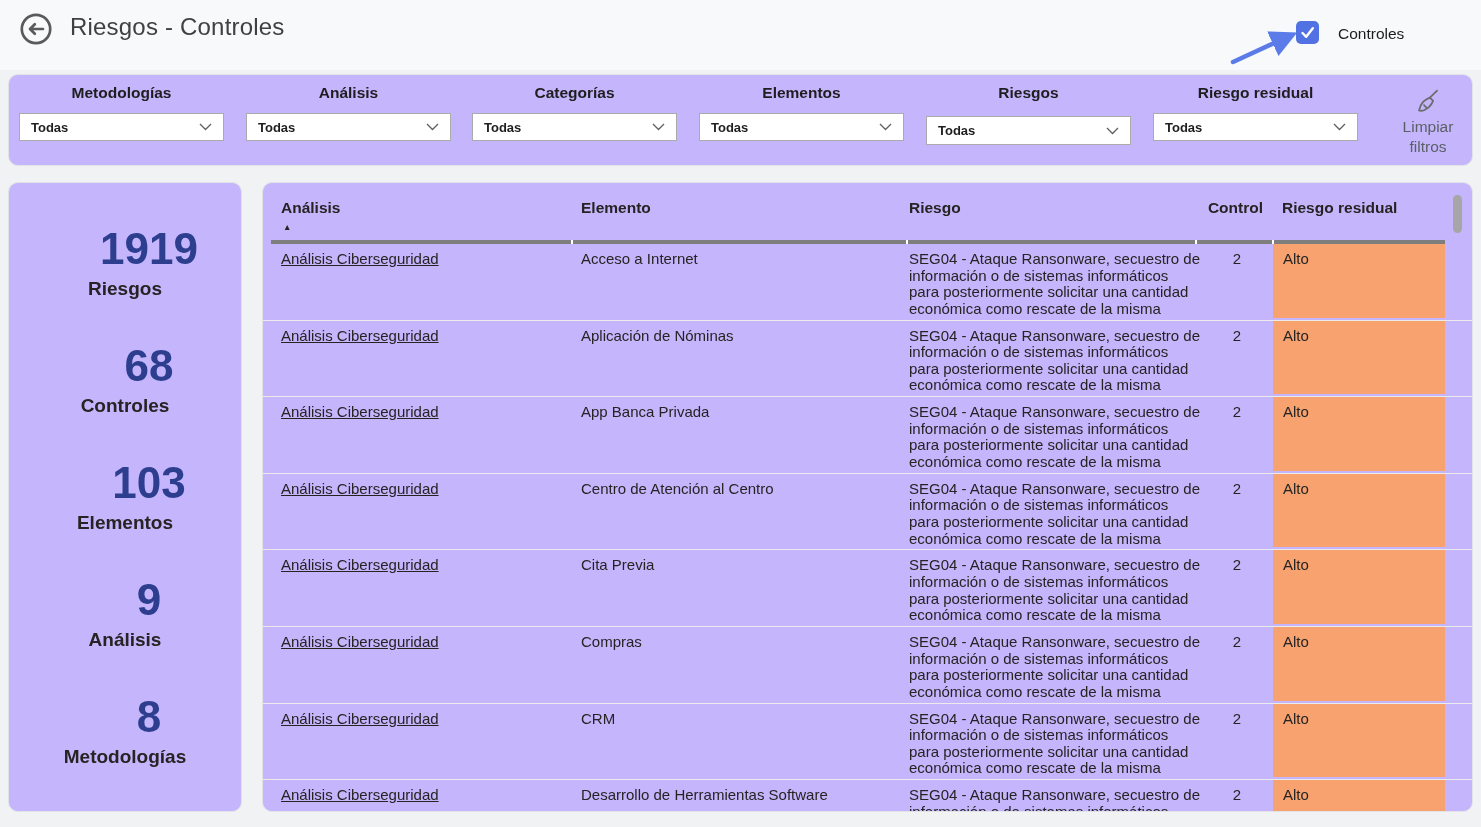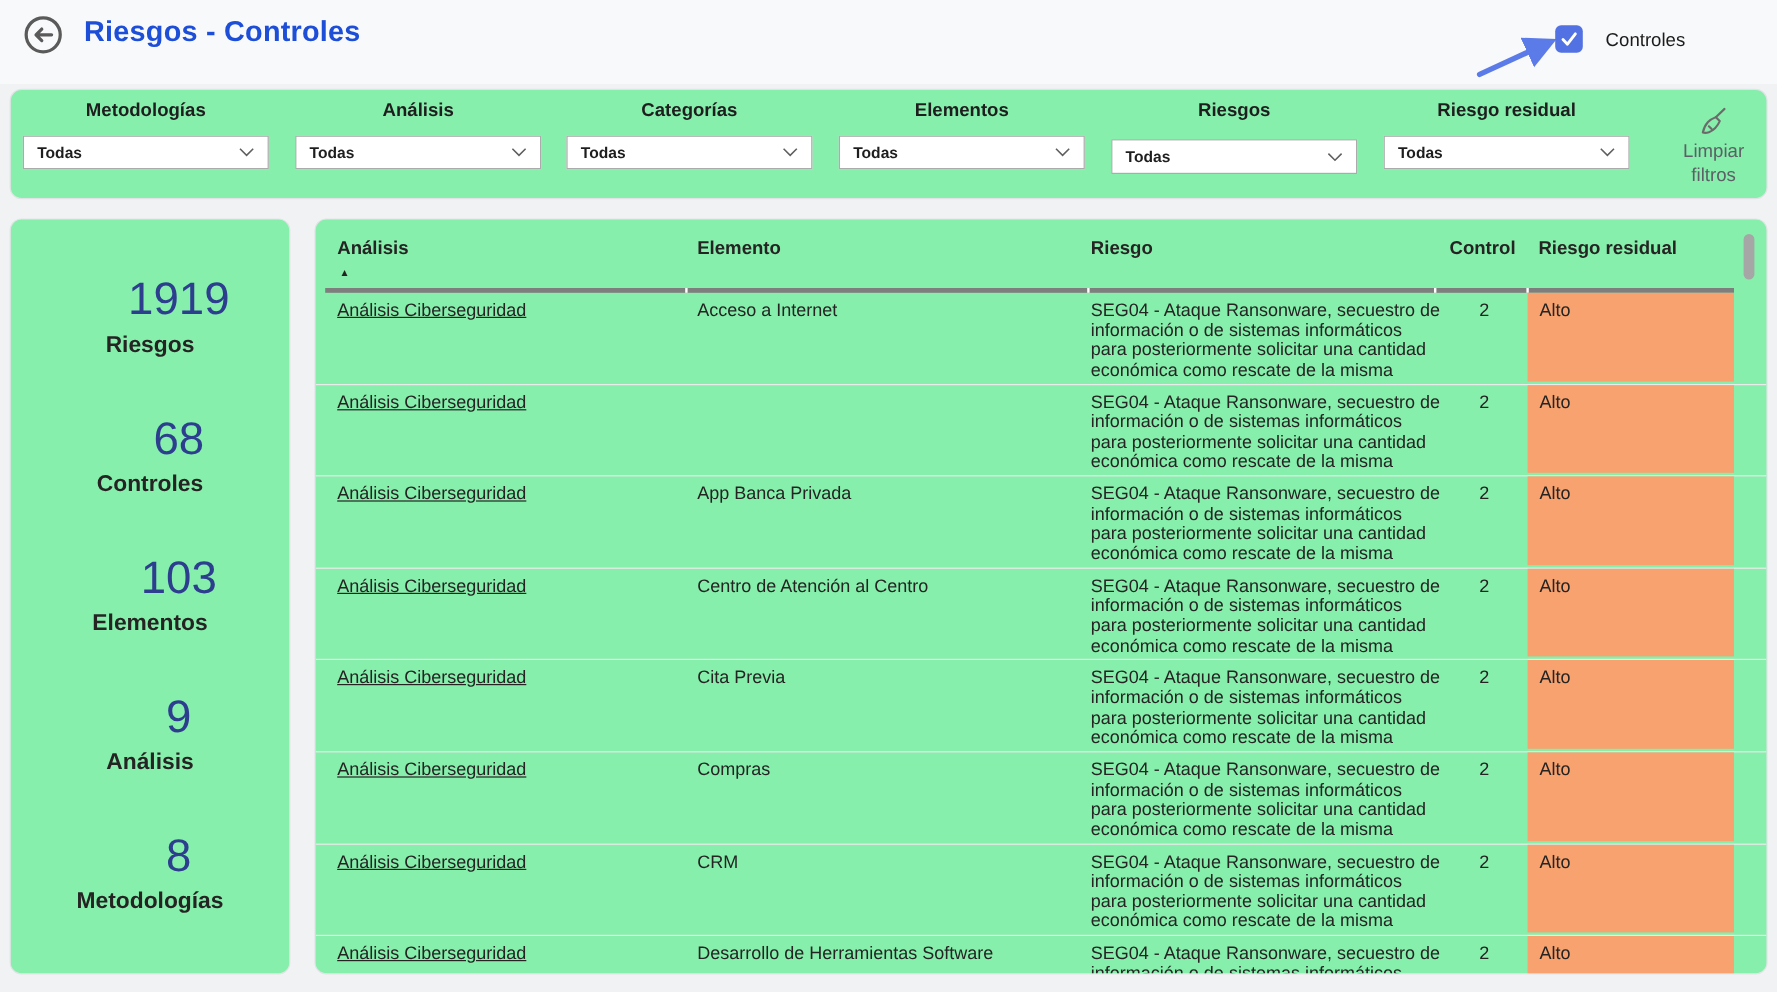--- a/index.html
+++ b/index.html
@@ -13,32 +13,32 @@
   #app { position: relative; width: 1481px; height: 827px; }
 
   
   .header-band { position: absolute; left: 0; top: 0; width: 100%; height: 70px; background: #F8F9FA; }
   .back-btn {
     position: absolute; left: 19px; top: 12px; width: 34px; height: 34px;
     background: none; border: none; cursor: pointer; padding: 0;
   }
   .page-title {
     position: absolute; left: 70px; top: 13px;
-    font-size: 24px; font-weight: 700; color: #1d4ed8; letter-spacing: 0.2px;
+    font-size: 24px; font-weight: 400; color: #404040; letter-spacing: 0.2px;
   }
   .annotation-arrow { position: absolute; left: 1228px; top: 25px; }
   .chk {
     position: absolute; left: 1296px; top: 21px; width: 23px; height: 23px;
     border-radius: 5px; background: var(--accent, #5272E3);
     display: flex; align-items: center; justify-content: center; cursor: pointer;
   }
   .chk-label { position: absolute; left: 1338px; top: 25px; font-size: 15.5px; color: #1C1C1C; }
 
   
-  .card { position: absolute; background: #86efac; border: 1px solid #E2E3E6; border-radius: 10px; }
+  .card { position: absolute; background: #c4b5fd; border: 1px solid #E2E3E6; border-radius: 10px; }
 
   
   .filter-card { left: 8px; top: 74px; width: 1465px; height: 92px; }
   .filter-group { position: absolute; width: 205px; top: 0; height: 100%; }
   .fg-0 { left: 10px; }  .fg-1 { left: 237px; } .fg-2 { left: 463px; }
   .fg-3 { left: 690px; } .fg-4 { left: 917px; } .fg-5 { left: 1144px; }
   .filter-label {
     position: absolute; top: 9px; width: 100%; text-align: center;
     font-size: 15.5px; font-weight: 600; color: #1E1E1E;
   }
@@ -55,21 +55,21 @@
     font-family: inherit;
   }
   .clear-filters svg { display: block; margin: 0 auto 2px auto; }
 
   
   .stats-card {
     left: 8px; top: 182px; width: 234px; height: 630px;
     display: flex; flex-direction: column; justify-content: space-evenly;
     align-items: center; text-align: center;
   }
-  .stat-value { font-size: 38px; font-weight: 400; color: var(--stat-number, #2D3E8F); line-height: 1.05; margin-left: 48px; }
+  .stat-value { font-size: 44px; font-weight: 700; color: var(--stat-number, #2D3E8F); line-height: 1.05; margin-left: 48px; }
   .stat-label { font-size: 19px; font-weight: 700; color: #252423; margin-top: 6px; }
 
   
   .table-card { left: 262px; top: 182px; width: 1211px; height: 630px; overflow: hidden; }
   .th { position: absolute; top: 16px; font-size: 15.5px; font-weight: 600; color: #252423; white-space: nowrap; }
   .th-analisis { left: 18px; }
   .th-elemento { left: 318px; }
   .th-riesgo   { left: 646px; }
   .th-control  { left: 932px; width: 68px; text-align: right; }
   .th-residual { left: 1019px; }
@@ -233,20 +233,21 @@
     <div class="c-elemento">Acceso a Internet</div>
     <div class="c-riesgo">SEG04 - Ataque Ransonware, secuestro de información o de sistemas informáticos para posteriormente solicitar una cantidad económica como rescate de la misma</div>
     <div class="c-control">2</div>
     <div class="c-residual">
       <span>Alto</span>
     </div>
   </div>
 
   <div class="trow">
     <a class="c-analisis">Análisis Ciberseguridad</a>
+    <div class="c-elemento">Aplicación de Nóminas</div>
     <div class="c-riesgo">SEG04 - Ataque Ransonware, secuestro de información o de sistemas informáticos para posteriormente solicitar una cantidad económica como rescate de la misma</div>
     <div class="c-control">2</div>
     <div class="c-residual">
       <span>Alto</span>
     </div>
   </div>
 
   <div class="trow">
     <a class="c-analisis">Análisis Ciberseguridad</a>
     <div class="c-elemento">App Banca Privada</div>

